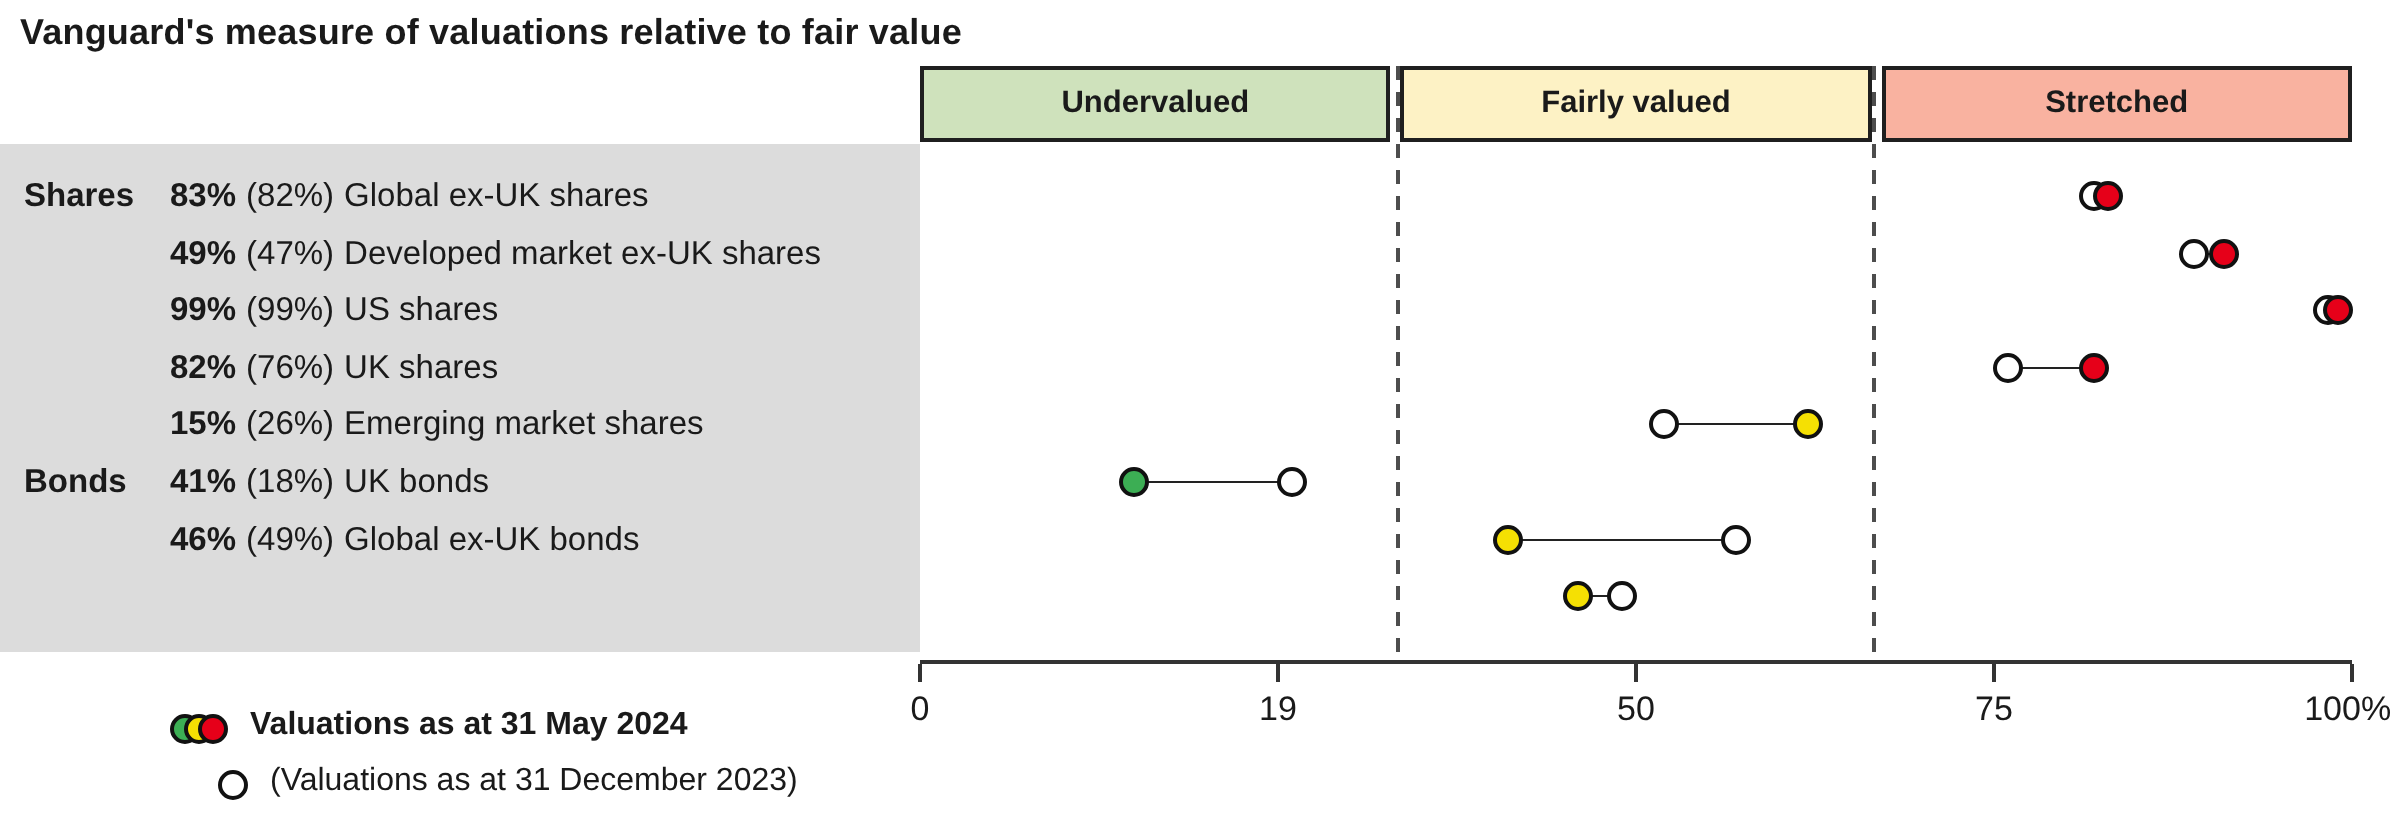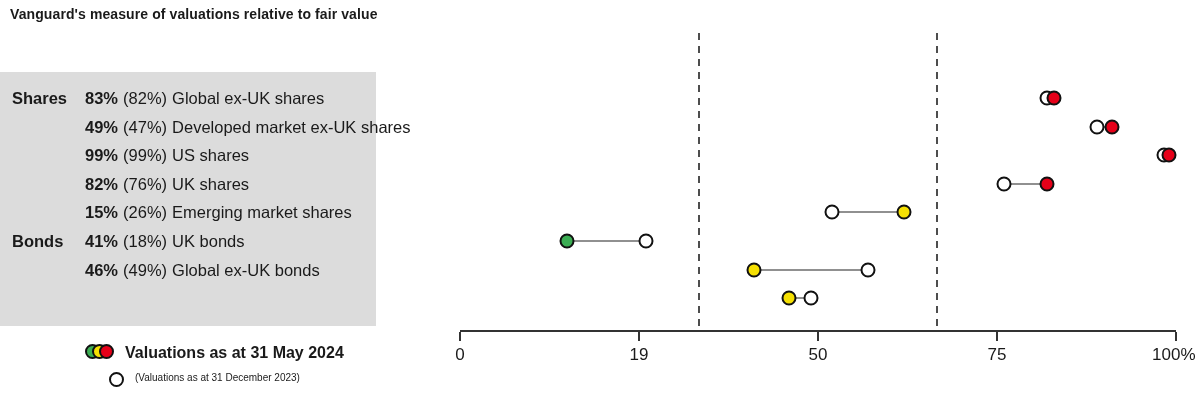--- a/index.html
+++ b/index.html
@@ -1,28 +1,28 @@
 <!DOCTYPE html>
 <html><head>
 <meta charset="utf-8">
 <style>
   * { margin: 0; padding: 0; box-sizing: border-box; }
   html, body { background: #fff; }
   body { font-family: "Liberation Sans", "DejaVu Sans", sans-serif; color: #1a1a1a; }
   #canvas { position: relative; width: 1200px; height: 407px; background: #fff; overflow: hidden; }
 
-  .title { position: absolute; left: 10px; top: 6px; font-size: 14px; font-weight: 700; letter-spacing: 0.1px; }
+  .title { position: absolute; left: 10px; top: 6px; font-size: 18px; font-weight: 700; letter-spacing: 0.1px; }
 
   
   .zones { position: absolute; left: 460px; top: 33px; width: 716px; height: 38px; display: flex; gap: 5px; }
   .zone-box { flex: 1 1 0; border: 2px solid #1f1f1f; display: flex; align-items: center; justify-content: center;
               font-size: 15.5px; font-weight: 700; }
 
   
-  .panel { position: absolute; left: 0; top: 72px; width: 376px; height: 254px; background: #dcdcdc; padding-left: 36px; }
+  .panel { position: absolute; left: 0; top: 72px; width: 460px; height: 254px; background: #dcdcdc; padding-left: 36px; }
   .lrows { position: absolute; left: 12px; top: 12px; right: 0; }
   .lrow { height: 28.6px; line-height: 28.6px; white-space: nowrap; font-size: 16.5px; }
   .grp { display: inline-block; width: 73px; font-weight: 700; }
   .pct { font-weight: 700; }
   .prev, .nm { font-weight: 400; }
   .pct, .prev { margin-right: 5px; }
 
   
   .dashes { position: absolute; left: 460px; top: 33px; width: 716px; height: 297px; pointer-events: none; }
   .dash-line { position: absolute; top: 0; bottom: 0; width: 2px; transform: translateX(-50%);
@@ -38,35 +38,46 @@
   .dot.current { z-index: 3; }
   .connector { position: absolute; height: 0; border-top: 1.5px solid #222; transform: translateY(-50%); z-index: 1; }
 
   
   .axis { position: absolute; left: 460px; top: 330px; width: 716px; height: 40px; border-top: 2px solid #333; }
   .tick { position: absolute; top: 0; width: 2px; height: 9px; background: #333; transform: translateX(-50%); }
   .tick-label { position: absolute; top: 13px; transform: translateX(-50%); font-size: 17px; color: #1a1a1a; white-space: nowrap; }
 
   
   .legend { position: absolute; left: 85px; top: 344px; }
-  .legend-row { display: flex; align-items: flex-start; height: 28px; }
+  .legend-row { display: flex; align-items: flex-end; height: 28px; }
   .legend-dots { display: flex; align-items: center; }
   .legend-dot { width: 15px; height: 15px; border: 2.5px solid #111; border-radius: 50%; background: #fff; }
   .legend-dot + .legend-dot { margin-left: -8px; }
   .legend-label-current { font-size: 16px; font-weight: 700; margin-left: 11px; }
   .legend-row-prev { margin-left: 24px; }
-  .legend-label-previous { font-size: 10px; font-weight: 400; margin-left: 11px; }
+  .legend-label-previous { font-size: 16px; font-weight: 400; margin-left: 11px; }
 </style>
 </head>
 <body>
 
 <div id="canvas">
 
   <div class="title">Vanguard's measure of valuations relative to fair value</div>
 
+  <div class="zones">
+    <div class="zone-box" style="background: rgb(207, 226, 188);">
+      <span>Undervalued</span>
+    </div>
+    <div class="zone-box" style="background: rgb(253, 242, 197);">
+      <span>Fairly valued</span>
+    </div>
+    <div class="zone-box" style="background: rgb(249, 178, 160);">
+      <span>Stretched</span>
+    </div>
+  </div>
 
   <div class="panel">
     <div class="lrows">
       <div class="lrow">
         <span class="grp">Shares</span><span class="pct">83%</span><span class="prev">(82%)</span><span class="nm">Global ex-UK shares</span>
       </div>
       <div class="lrow">
         <span class="grp"></span><span class="pct">49%</span><span class="prev">(47%)</span><span class="nm">Developed market ex-UK shares</span>
       </div>
       <div class="lrow">

